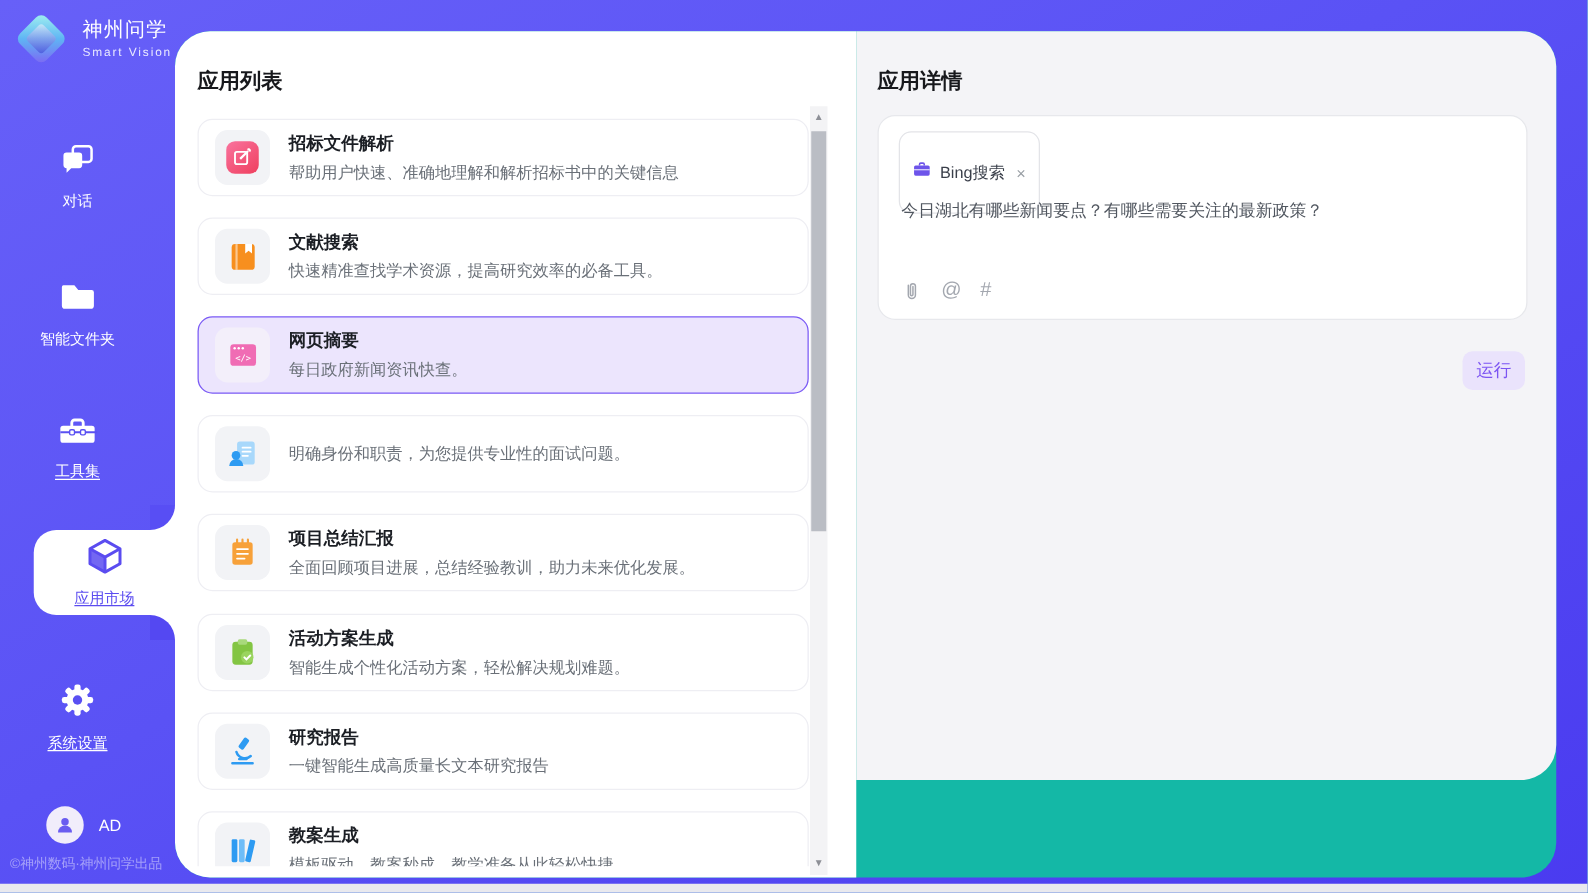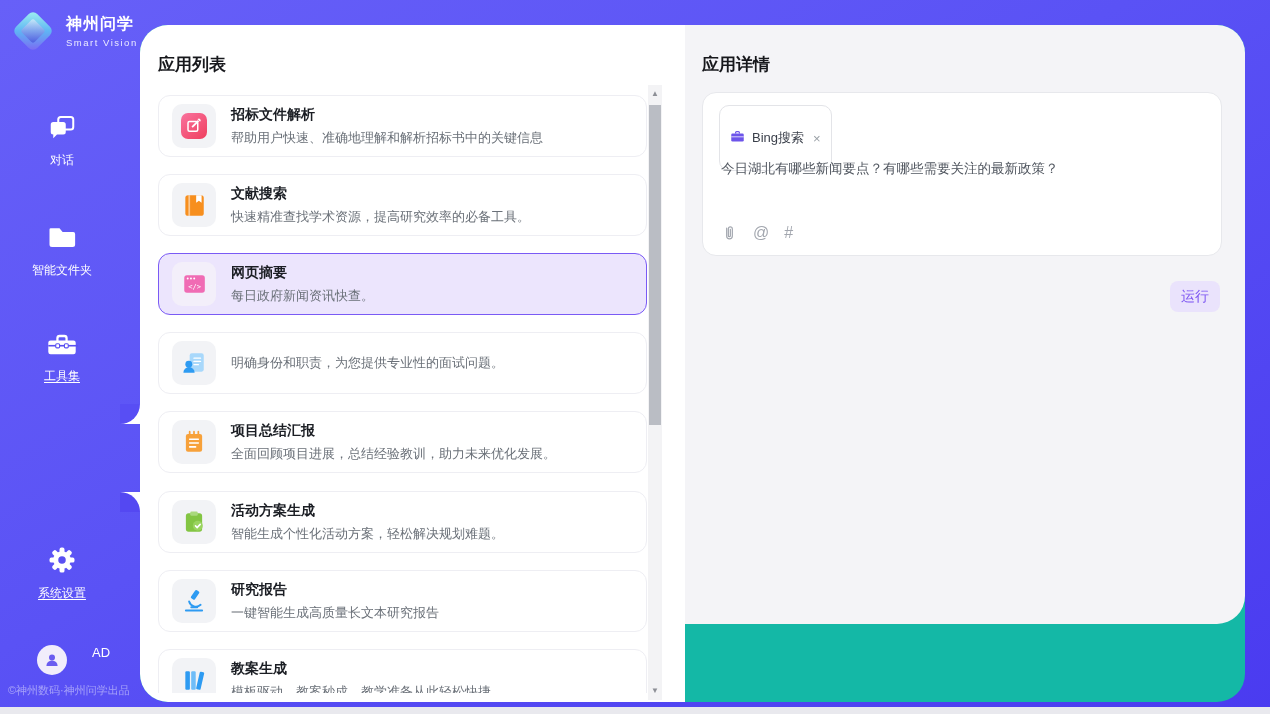--- a/index.html
+++ b/index.html
@@ -10,38 +10,38 @@
   }
   .bottom-strip{position:absolute;left:0;top:707px;width:1270px;height:7px;background:#e9e9ee}
 
   
   .sidebar{position:absolute;left:0;top:0;width:140px;height:707px}
   .brand{position:absolute;left:12px;top:10px;display:flex;align-items:center;gap:12px}
   .logo-diamond{width:30px;height:30px;margin:6px;transform:rotate(45deg);border-radius:6px;
     background:linear-gradient(135deg,#a4f4ef 0%,#5fb5f4 50%,#7e63f3 100%);position:relative}
   .logo-diamond::after{content:"";position:absolute;inset:6px;border-radius:3px;
     background:linear-gradient(135deg,rgba(255,255,255,.55),rgba(63,78,216,.75))}
-  .brand-text .bname{color:#fff;font-size:16px;font-weight:bold;letter-spacing:1px}
+  .brand-text .bname{color:#fff;font-size:16px;font-weight:normal;letter-spacing:1px}
   .brand-text .bsub{color:#eaeaff;font-size:9.5px;letter-spacing:1.5px;margin-top:2px}
 
   .nav-item{position:absolute;left:0;width:124px;display:flex;flex-direction:column;align-items:center;cursor:pointer}
   .nav-item .nlabel{color:#fff;font-size:12px;margin-top:6px}
   .nav-item .nlabel.ul{text-decoration:underline;text-underline-offset:2px}
 
   .nav-bubble{position:absolute;left:27px;top:424px;width:113px;height:68px;background:#fff;
     border-radius:18px 0 0 18px;display:flex;flex-direction:column;align-items:center;justify-content:center;cursor:pointer}
   .nav-bubble .nlabel{color:#5b4cf0;font-size:12px;margin-top:4px;text-decoration:underline;text-underline-offset:2px}
   .notch{position:absolute;left:120px;width:20px;height:20px}
   .notch::before{content:"";position:absolute;inset:0;background:#fff}
   .notch-top{top:404px}
   .notch-top::after{content:"";position:absolute;inset:0;background:#584ef4;border-bottom-right-radius:20px}
   .notch-bottom{top:492px}
   .notch-bottom::after{content:"";position:absolute;inset:0;background:#5448f2;border-top-right-radius:20px}
 
-  .user-row{position:absolute;left:37px;top:645px;display:flex;gap:25px;cursor:pointer}
+  .user-row{position:absolute;left:37px;top:645px;display:flex;align-items:center;gap:12px;cursor:pointer}
   .avatar{width:30px;height:30px;border-radius:50%;background:#f1edfb;display:flex;align-items:center;justify-content:center}
   .user-initials{color:#fff;font-size:13px}
   .side-footer{position:absolute;left:8px;top:683px;color:rgba(255,255,255,.45);font-size:11px;white-space:nowrap}
 
   
   .main-card{position:absolute;left:140px;top:25px;width:1105px;height:677px;border-radius:28px;background:#14b8a6}
   .list-panel{position:absolute;left:0;top:0;width:545px;height:677px;background:#fff;border-radius:28px 0 0 28px}
   .panel-title{font-size:17px;font-weight:bold;color:#17181c}
   .list-title{position:absolute;left:18px;top:28px}
   .scroll-area{position:absolute;left:0;top:60px;width:545px;height:608px;overflow:hidden}
@@ -117,20 +117,30 @@
         <path stroke="#5a50f2" stroke-width="1.4" d="M2 13.5h26"></path>
         <rect x="8.5" y="11.8" width="3.4" height="3.6" rx="1" fill="#fff" stroke="#5a50f2" stroke-width="1"></rect>
         <rect x="16.1" y="11.8" width="3.4" height="3.6" rx="1" fill="#fff" stroke="#5a50f2" stroke-width="1"></rect>
       </svg>
     </span>
     <span class="nlabel ul">工具集</span>
   </div>
 
   <div class="notch notch-top"></div>
   <div class="notch notch-bottom"></div>
+  <div class="nav-bubble">
+    <span>
+      <svg width="32" height="32" viewBox="0 0 24 24">
+        <path d="M12 2.5 21 7.5v9L12 21.5 3 16.5v-9z" fill="#fff" stroke="#5b4cf0" stroke-width="1.8" stroke-linejoin="round"></path>
+        <path d="M3 7.5l9 5 9-5M12 12.5v9" fill="none" stroke="#5b4cf0" stroke-width="1.8" stroke-linejoin="round"></path>
+        <path d="M3 7.5l9 5v9l-9-5z" fill="#5b4cf0" opacity=".85"></path>
+      </svg>
+    </span>
+    <span class="nlabel">应用市场</span>
+  </div>
 
   <div class="nav-item" style="top:545px">
     <span>
       <svg width="30" height="30" viewBox="0 0 24 24">
         <g fill="#fff">
           <rect x="10" y="2" width="4" height="20" rx="1.5"></rect>
           <rect x="10" y="2" width="4" height="20" rx="1.5" transform="rotate(45 12 12)"></rect>
           <rect x="10" y="2" width="4" height="20" rx="1.5" transform="rotate(90 12 12)"></rect>
           <rect x="10" y="2" width="4" height="20" rx="1.5" transform="rotate(135 12 12)"></rect>
           <circle cx="12" cy="12" r="7"></circle>

